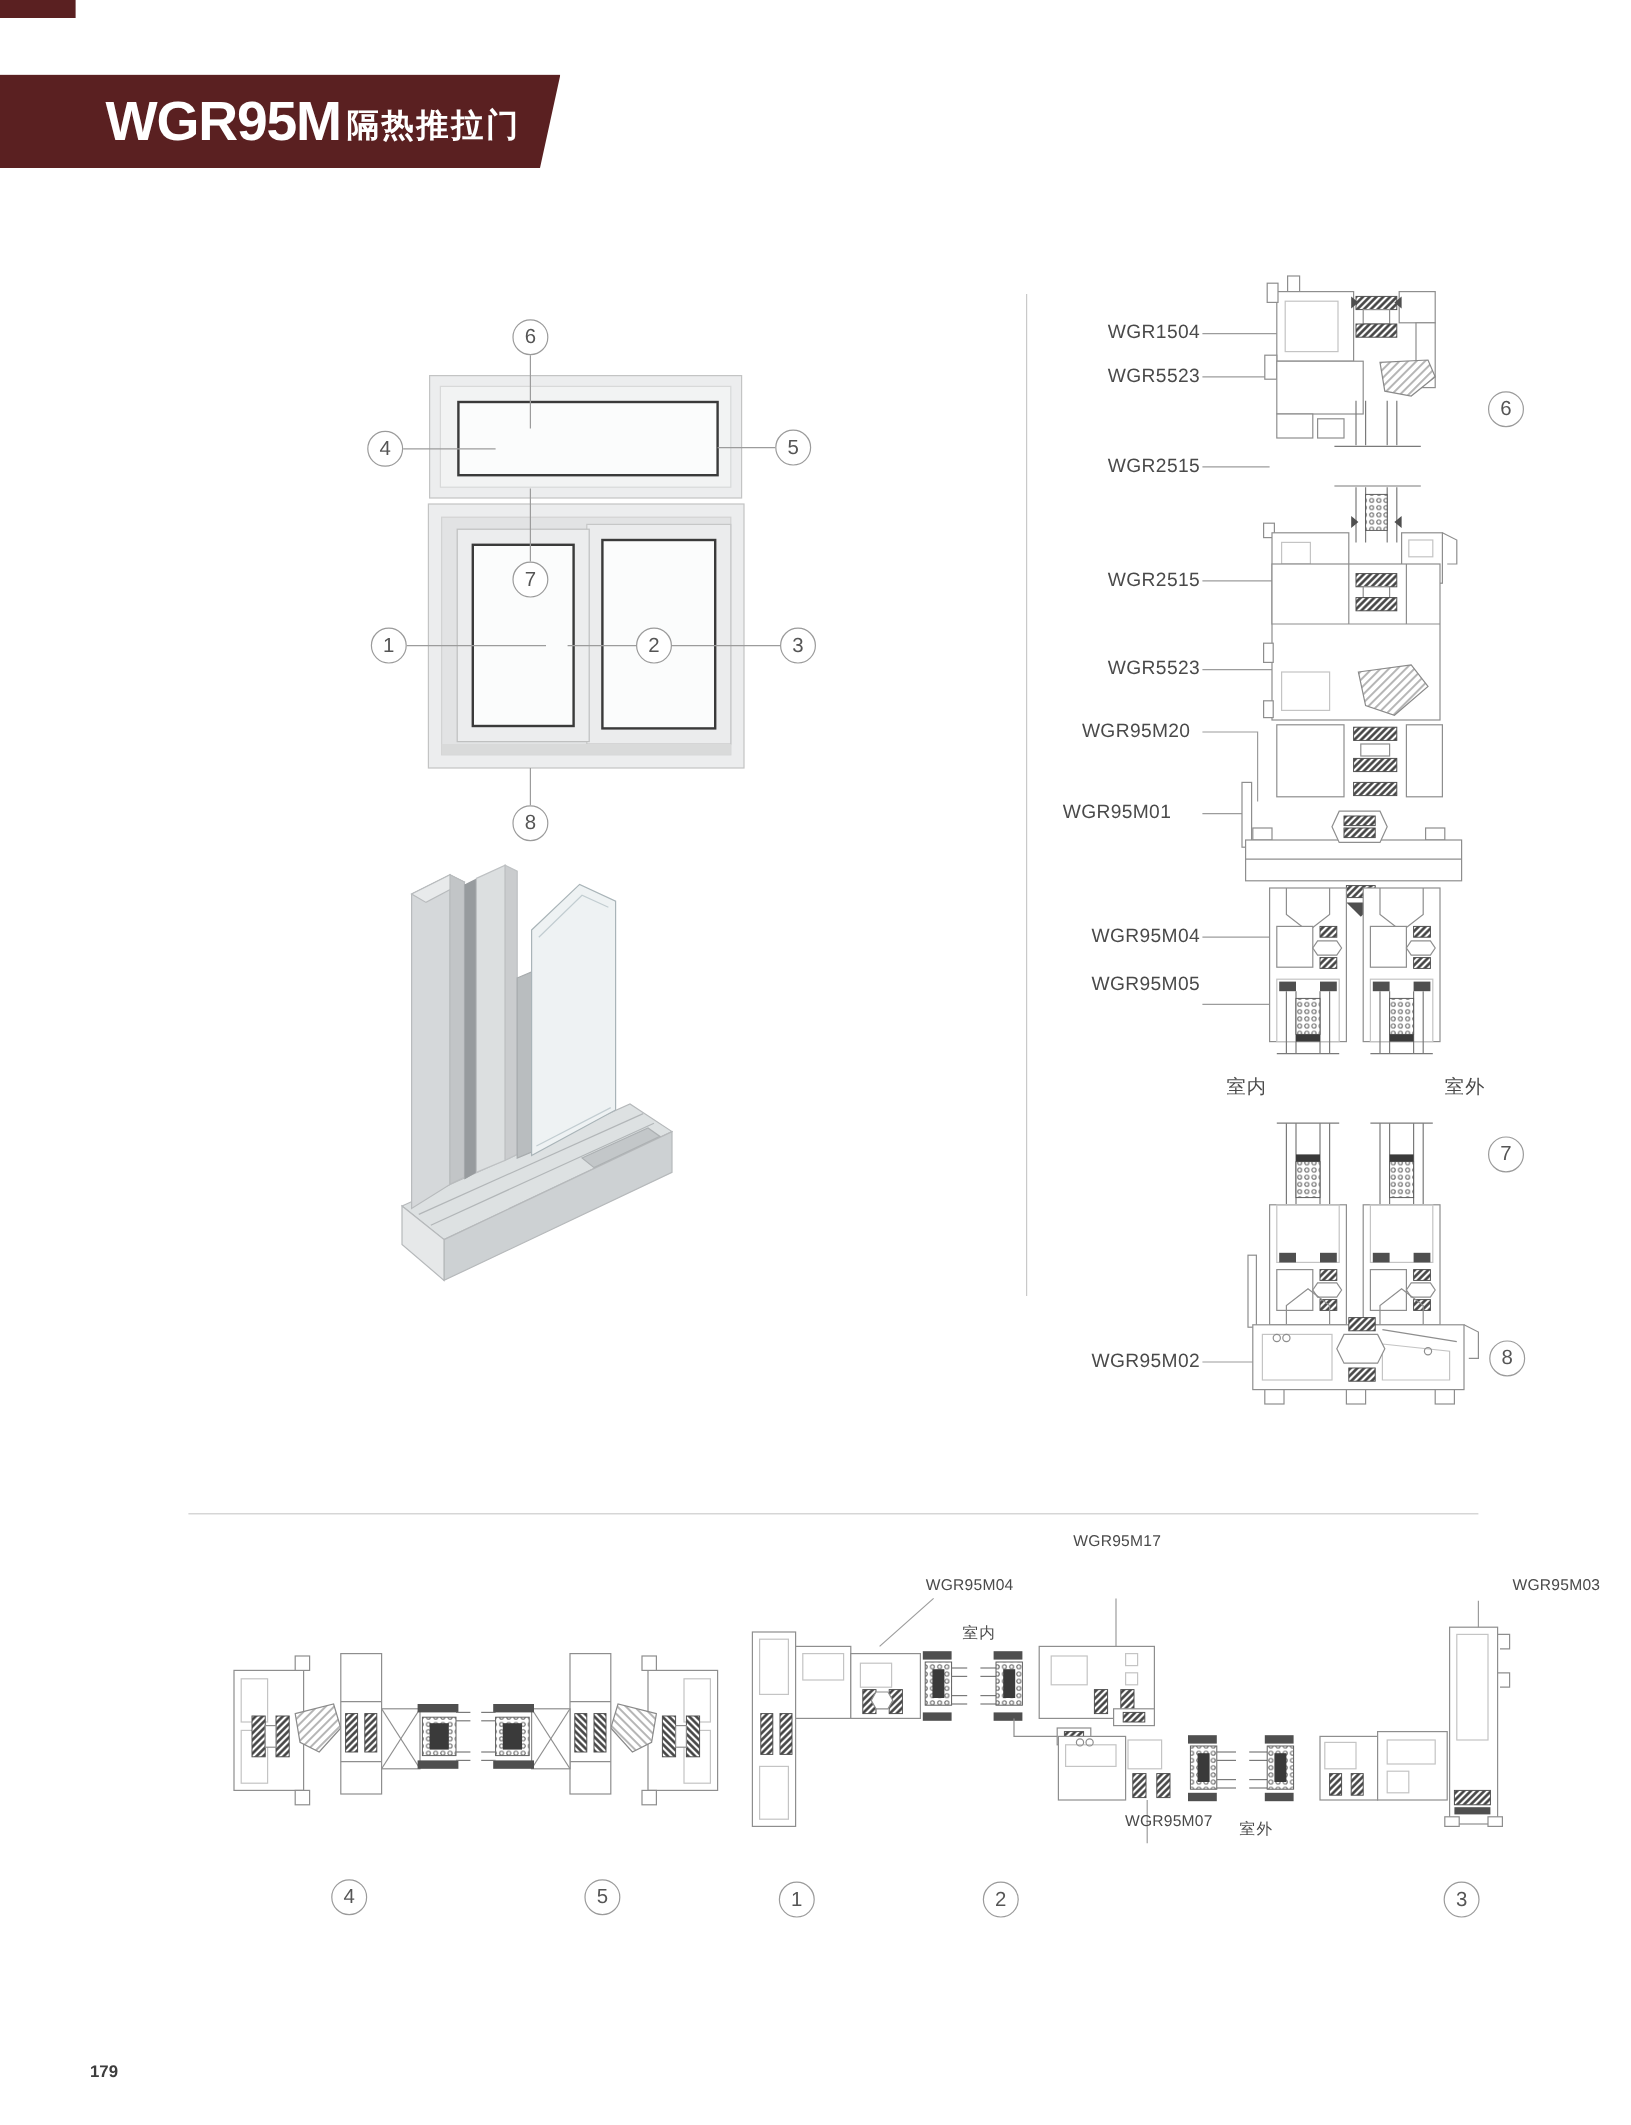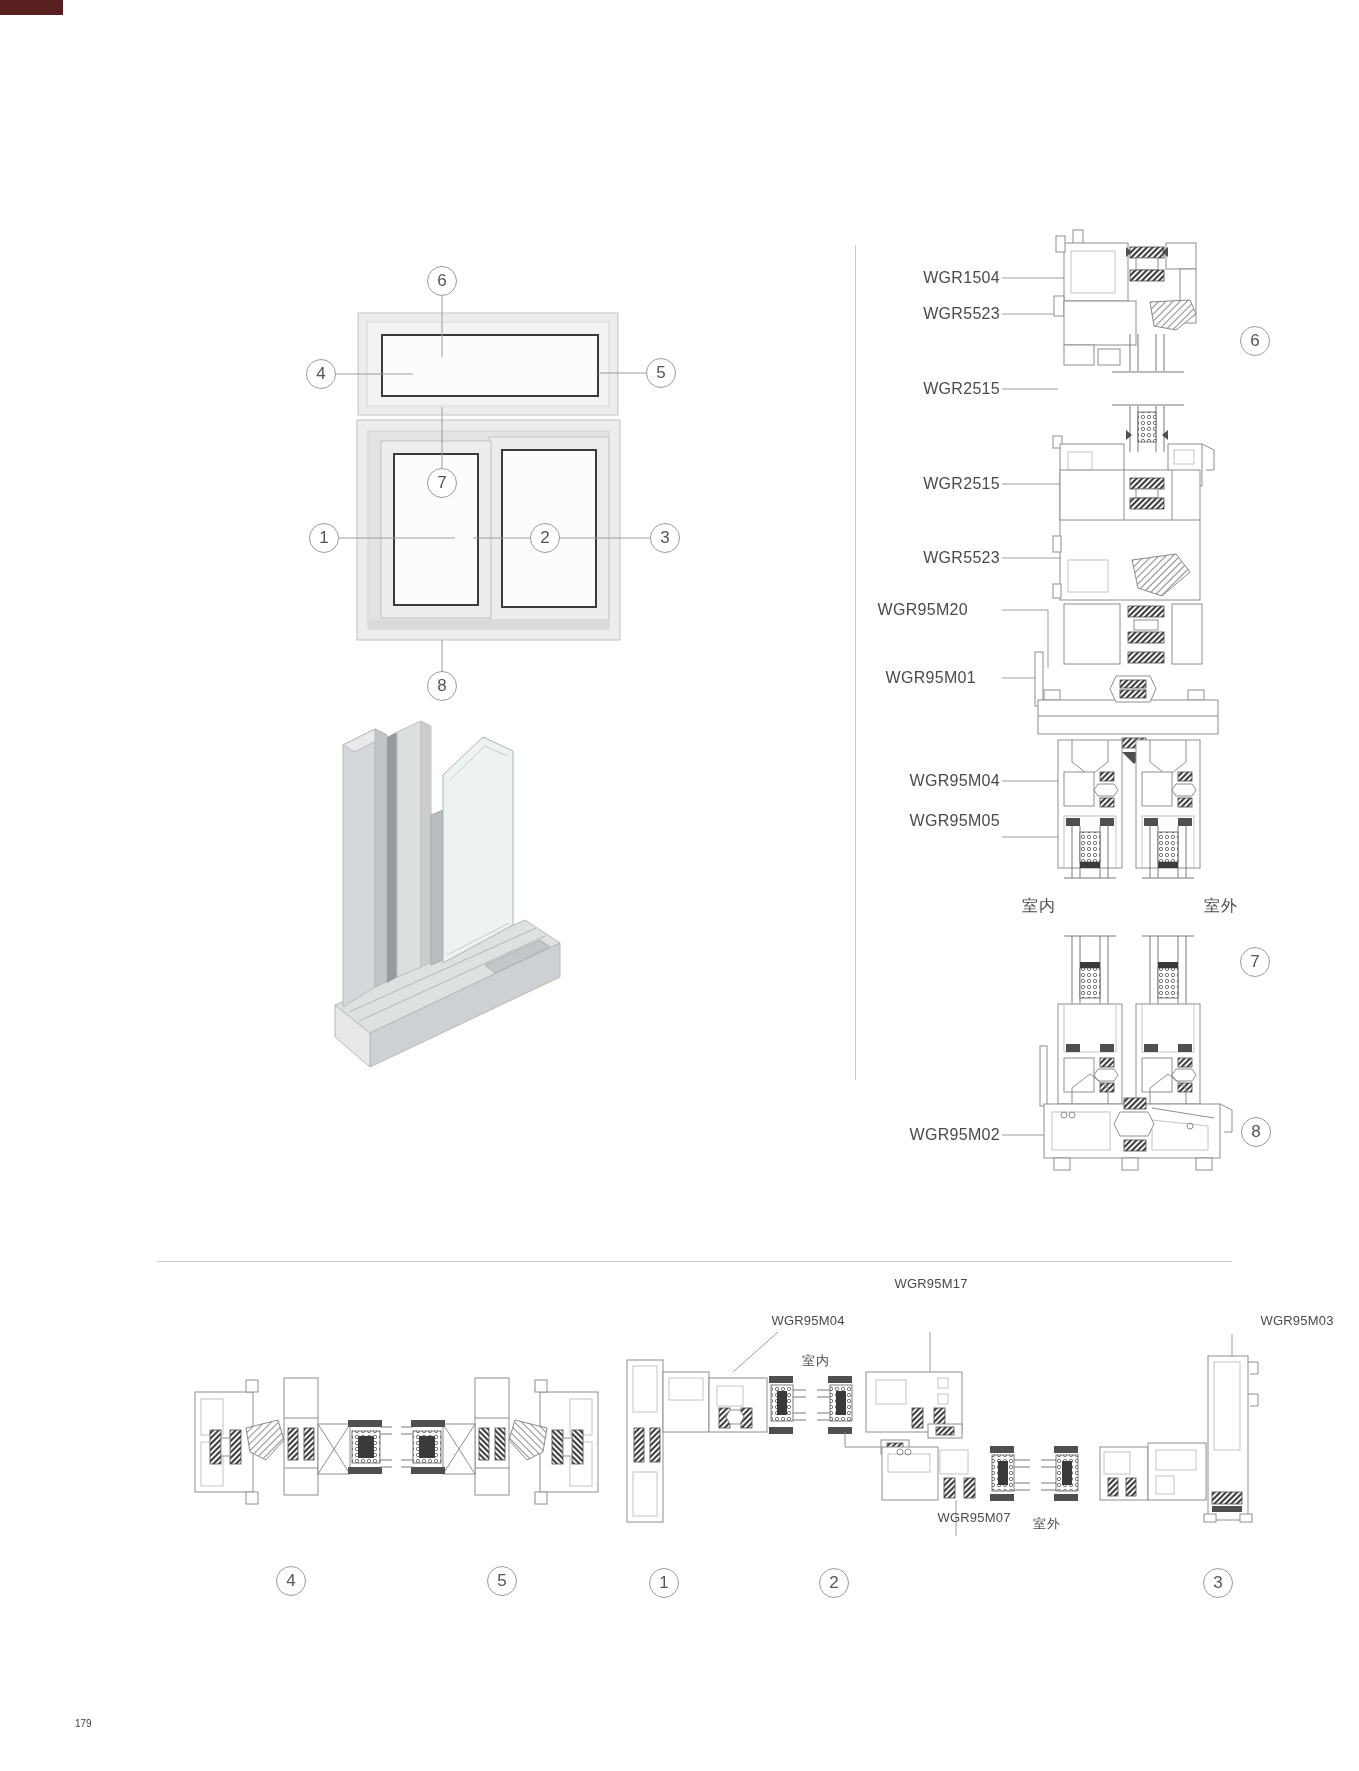--- a/index.html
+++ b/index.html
@@ -38,28 +38,32 @@
   .plabel{
     position:absolute;width:150px;text-align:right;font-size:16px;color:#4a4a4a;letter-spacing:0.3px;
   }
   .blabel{
     position:absolute;width:130px;text-align:center;font-size:13px;color:#4a4a4a;letter-spacing:0.2px;
   }
   .zone{position:absolute;font-size:16px;color:#4a4a4a;font-weight:400;letter-spacing:1px;}
   .zone-sm{position:absolute;font-size:13px;color:#4a4a4a;letter-spacing:1px;}
   .vdiv{position:absolute;left:855px;top:245px;width:1px;height:835px;background:#c9c9c9;}
   .hdiv{position:absolute;left:157px;top:1261px;width:1075px;height:1px;background:#cccccc;}
-  .pageno{position:absolute;left:75px;top:1718px;font-size:10px;font-weight:400;color:#3d3d3d;}
+  .pageno{position:absolute;left:75px;top:1718px;font-size:14px;font-weight:700;color:#3d3d3d;}
 </style>
 </head>
 <body>
 
 <div class="page">
 
   <div class="corner-chip"></div>
+  <div class="banner">
+    <span class="title">WGR95M</span>
+    <span class="subtitle">隔热推拉门</span>
+  </div>
 
   <svg class="draw" width="1359" height="1771" viewBox="0 0 1359 1771">
     <defs>
       <pattern id="h" patternUnits="userSpaceOnUse" width="4" height="4" patternTransform="rotate(45)">
         <rect width="4" height="4" fill="#ffffff"></rect>
         <line x1="2" y1="0" x2="2" y2="4" stroke="#3d3d3d" stroke-width="2.1"></line>
       </pattern>
       <pattern id="h2" patternUnits="userSpaceOnUse" width="5" height="5" patternTransform="rotate(45)">
         <rect width="5" height="5" fill="#ffffff"></rect>
         <line x1="2.5" y1="0" x2="2.5" y2="5" stroke="#909090" stroke-width="1.1"></line>
@@ -439,21 +443,21 @@
     </div>
   <div class="co" style="left:427px;top:671px">
       <span>8</span>
     </div>
 
   <div class="plabel" style="left:850px;top:269px">WGR1504</div>
   <div class="plabel" style="left:850px;top:305px">WGR5523</div>
   <div class="plabel" style="left:850px;top:380px">WGR2515</div>
   <div class="plabel" style="left:850px;top:475px">WGR2515</div>
   <div class="plabel" style="left:850px;top:549px">WGR5523</div>
-  <div class="plabel" style="left:818px;top:601px">WGR95M20</div>
+  <div class="plabel" style="left:842px;top:601px">WGR95M20</div>
   <div class="plabel" style="left:826px;top:669px">WGR95M01</div>
   <div class="plabel" style="left:850px;top:772px">WGR95M04</div>
   <div class="plabel" style="left:850px;top:812px">WGR95M05</div>
   <div class="plabel" style="left:850px;top:1126px">WGR95M02</div>
 
   <div class="zone" style="left:1022px;top:896px">室内</div>
   <div class="zone" style="left:1204px;top:896px">室外</div>
 
   <div class="co" style="left:1240px;top:326px">
       <span>6</span>

